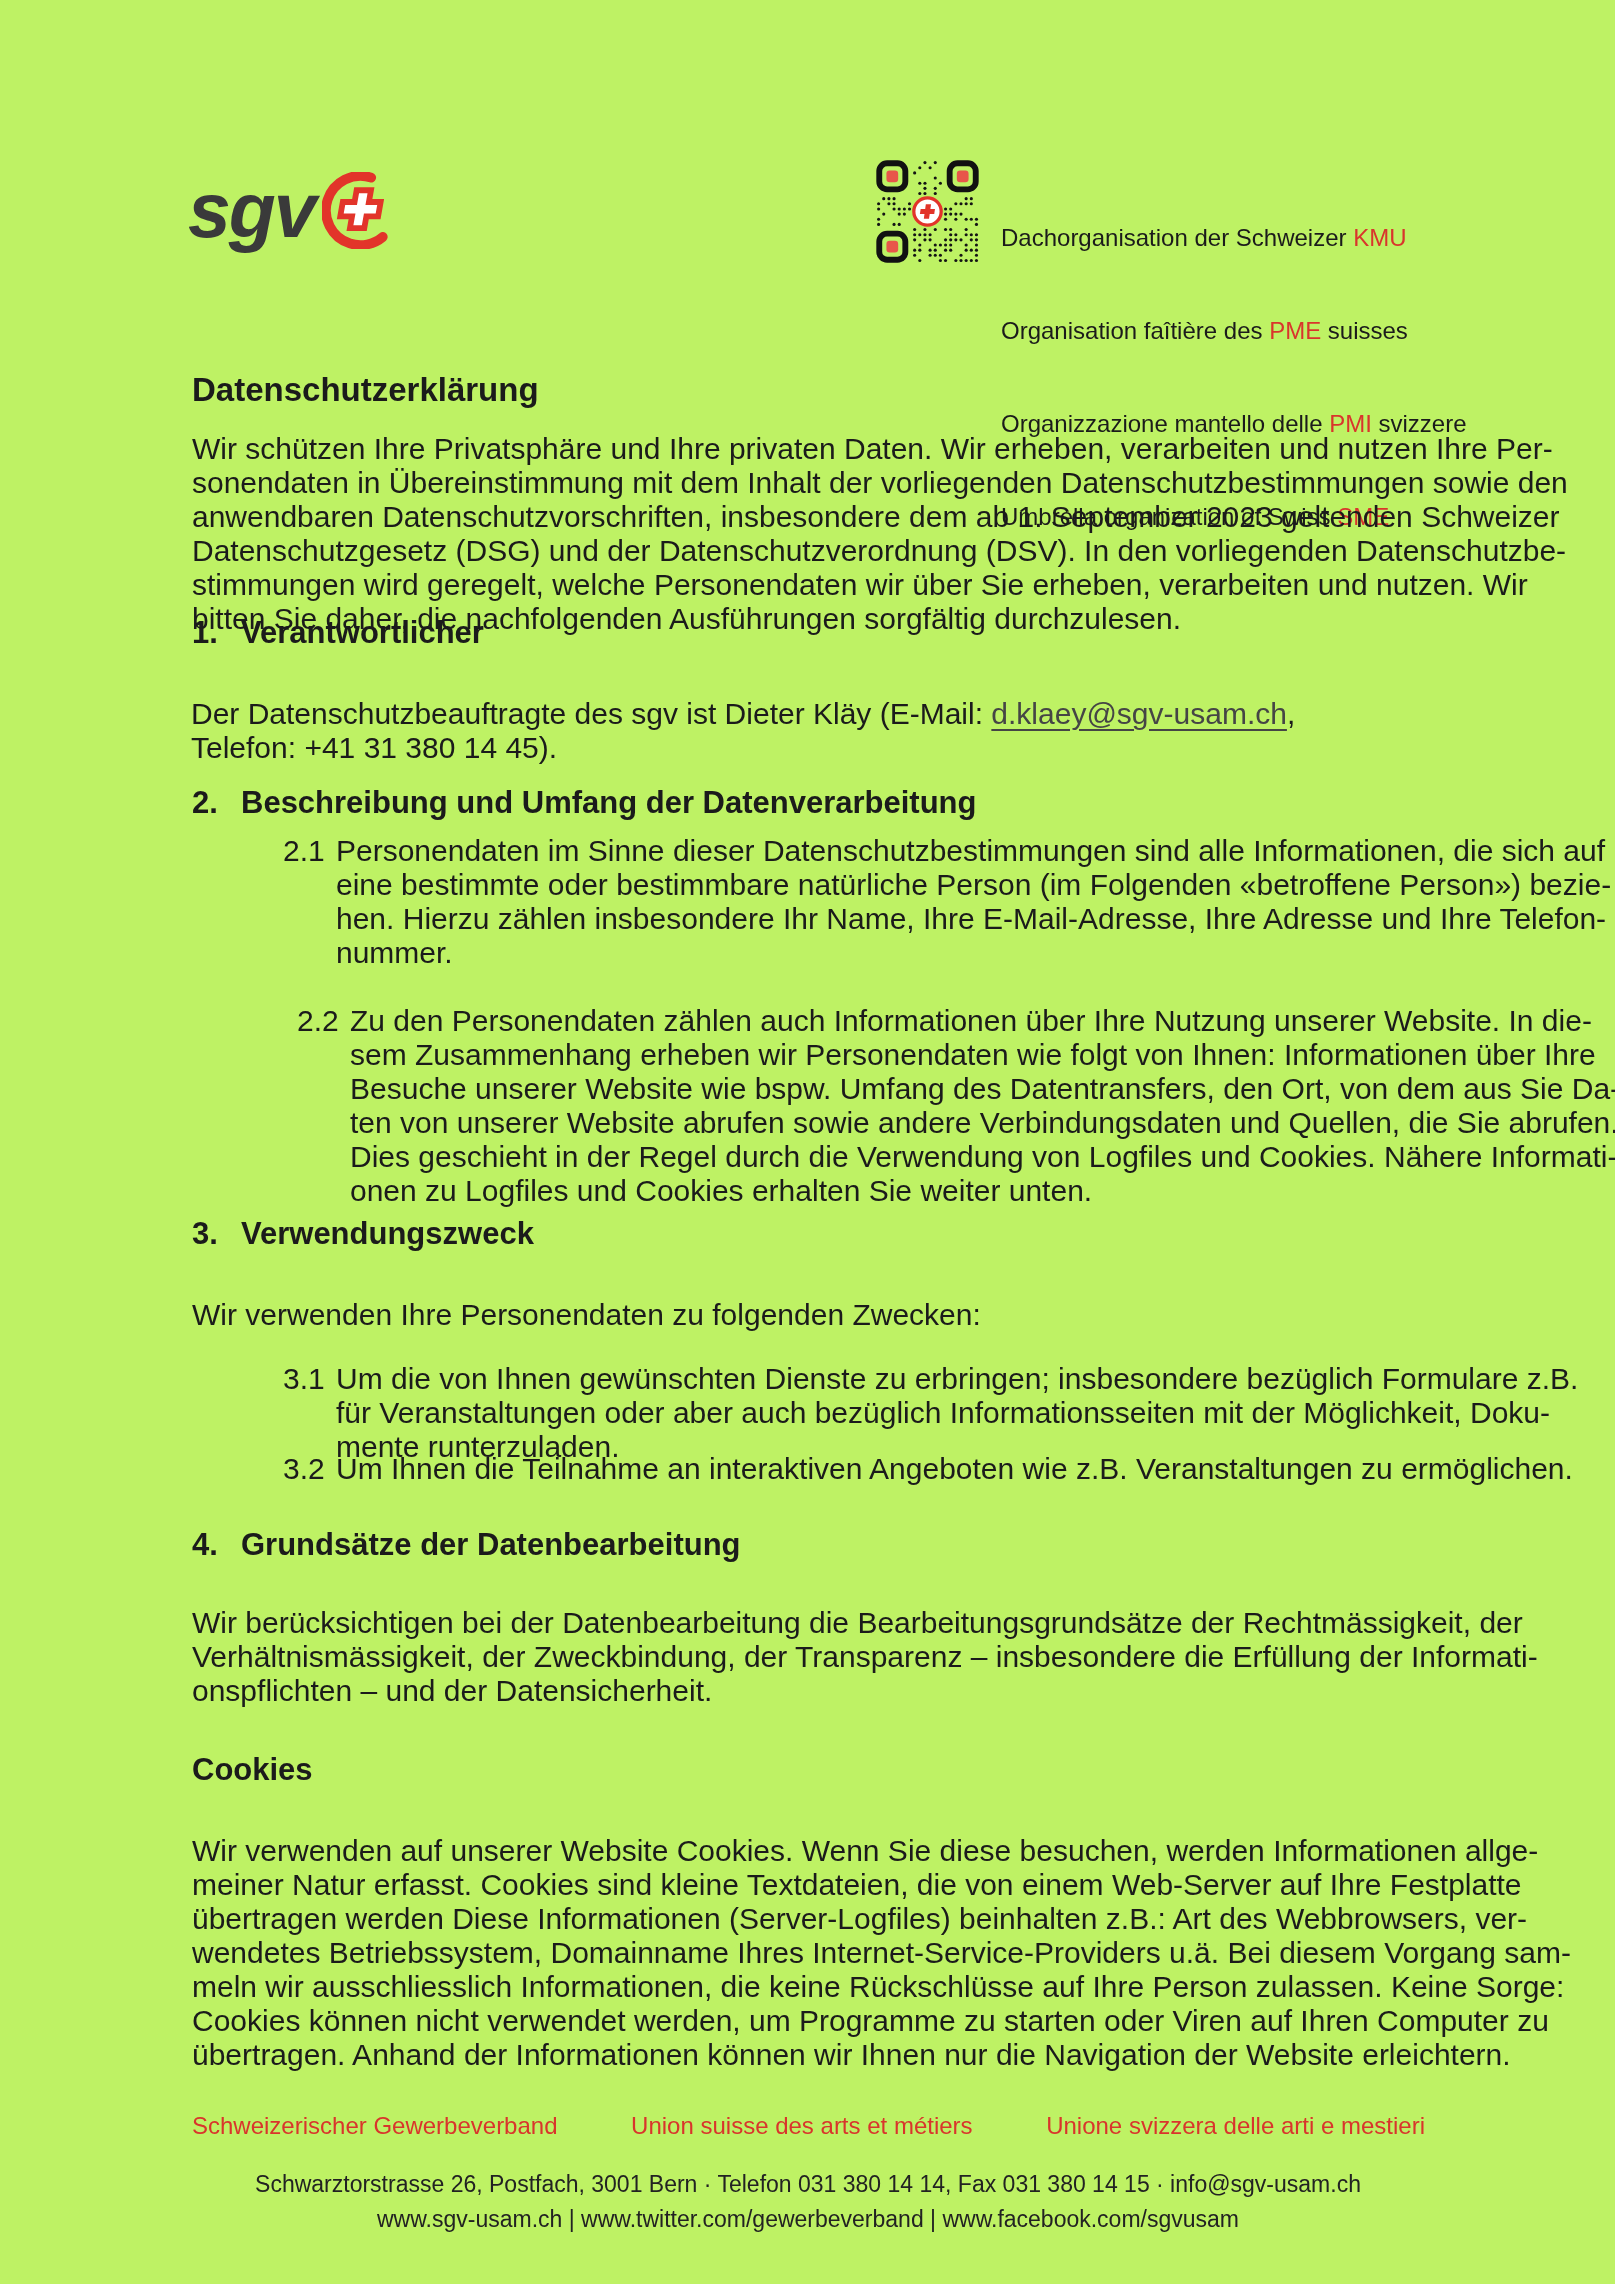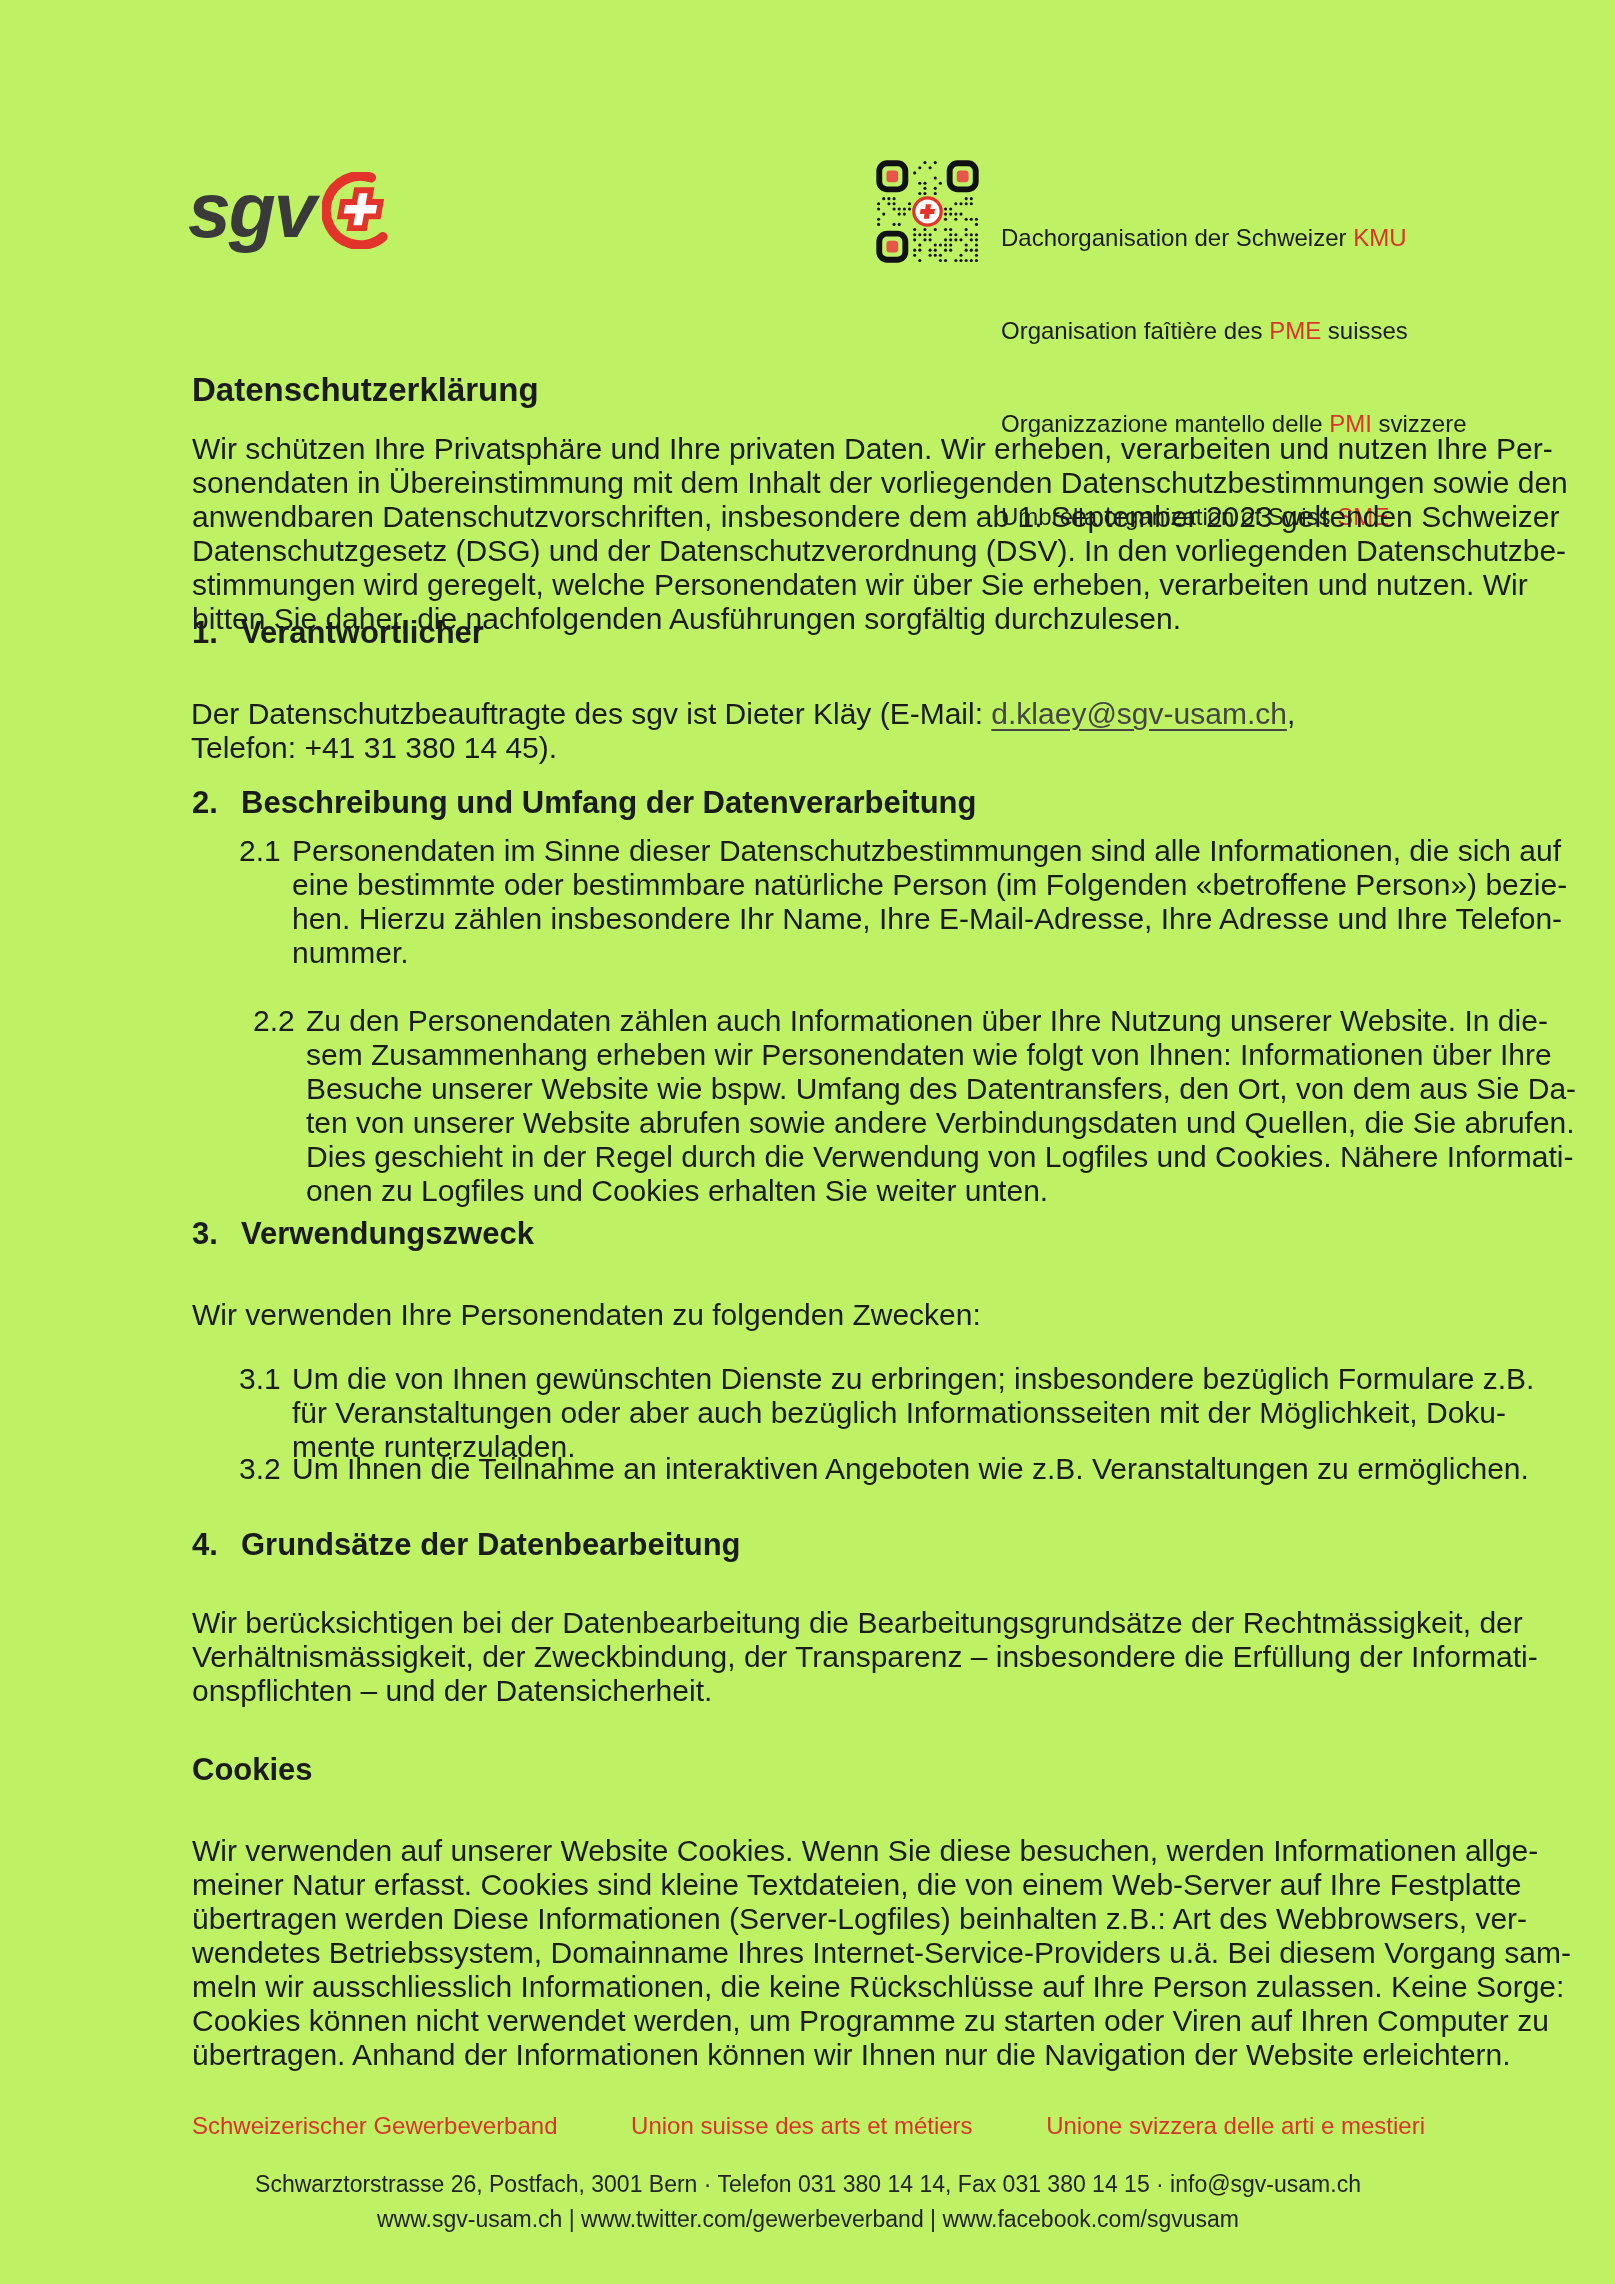--- a/index.html
+++ b/index.html
@@ -24,21 +24,21 @@
   .qr{left:876px;top:160px;width:103px;height:103px;}
   .org-lines{left:1001px;top:160px;font-size:24px;line-height:31px;white-space:pre;}
   .org-line .hl{color:var(--red);}
 
   
   .doc-title{left:192px;top:349px;font-size:33px;font-weight:bold;}
   .body{font-size:30px;line-height:34px;}
   .lines{white-space:pre;}
   .sec-h{font-size:31px;font-weight:bold;display:flex;}
   .sec-h .num{width:49px;flex:none;}
-  .item{display:flex;}
+  .item{display:flex;margin-left:44px;}
   .item .inum{width:53px;flex:none;}
   .email{color:var(--linkgray);text-decoration:underline;text-decoration-thickness:2px;text-underline-offset:4.6px;}
 
   #intro{left:192px;top:402px;}
   #h1{left:192px;top:615px;}
   #contact{left:176px;top:667px;margin-left:15px;}
   #h2{left:192px;top:785px;}
   #i21{left:239px;top:834px;}
   #i22{left:253px;top:1004px;}
   #h3{left:192px;top:1216px;}

